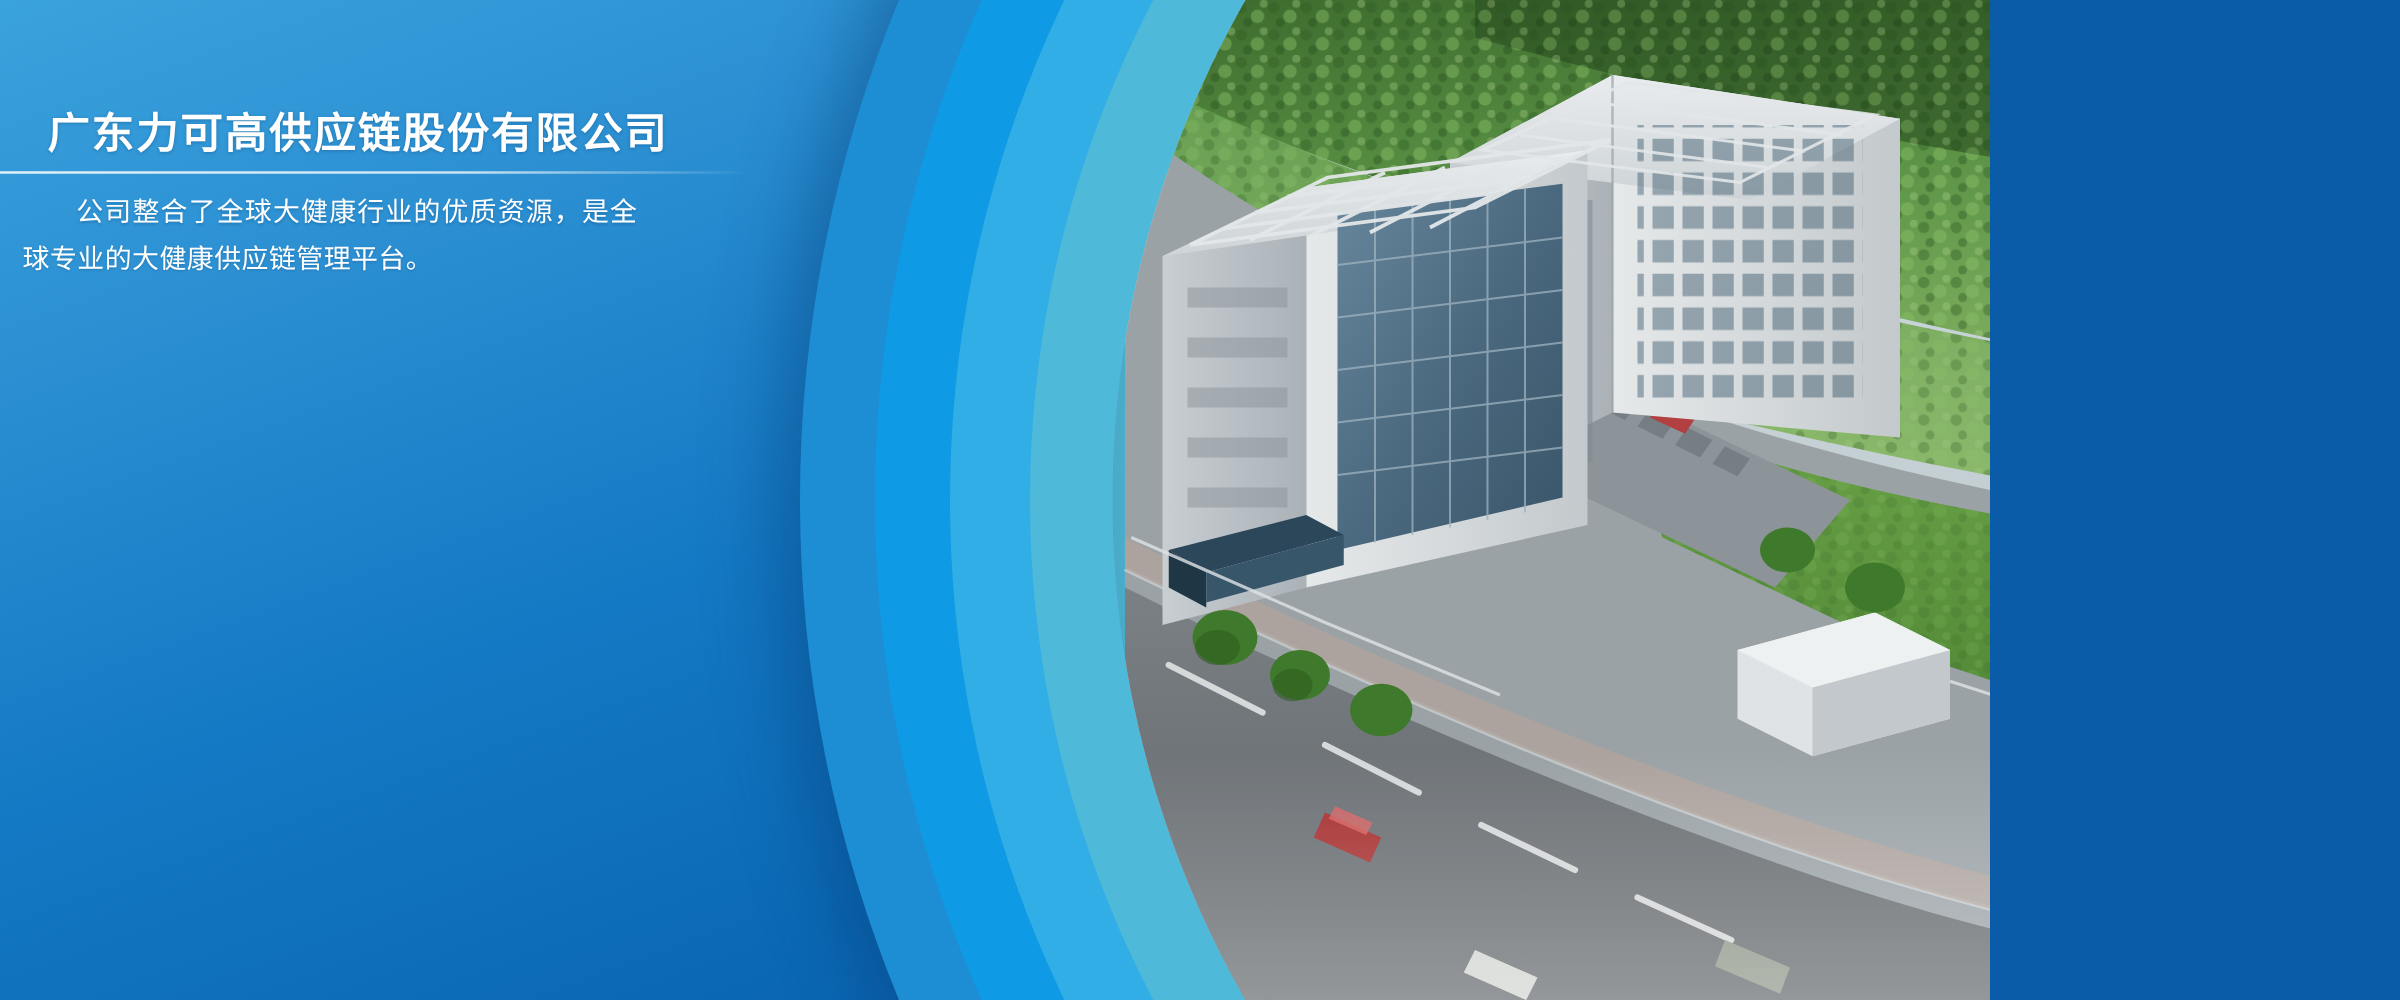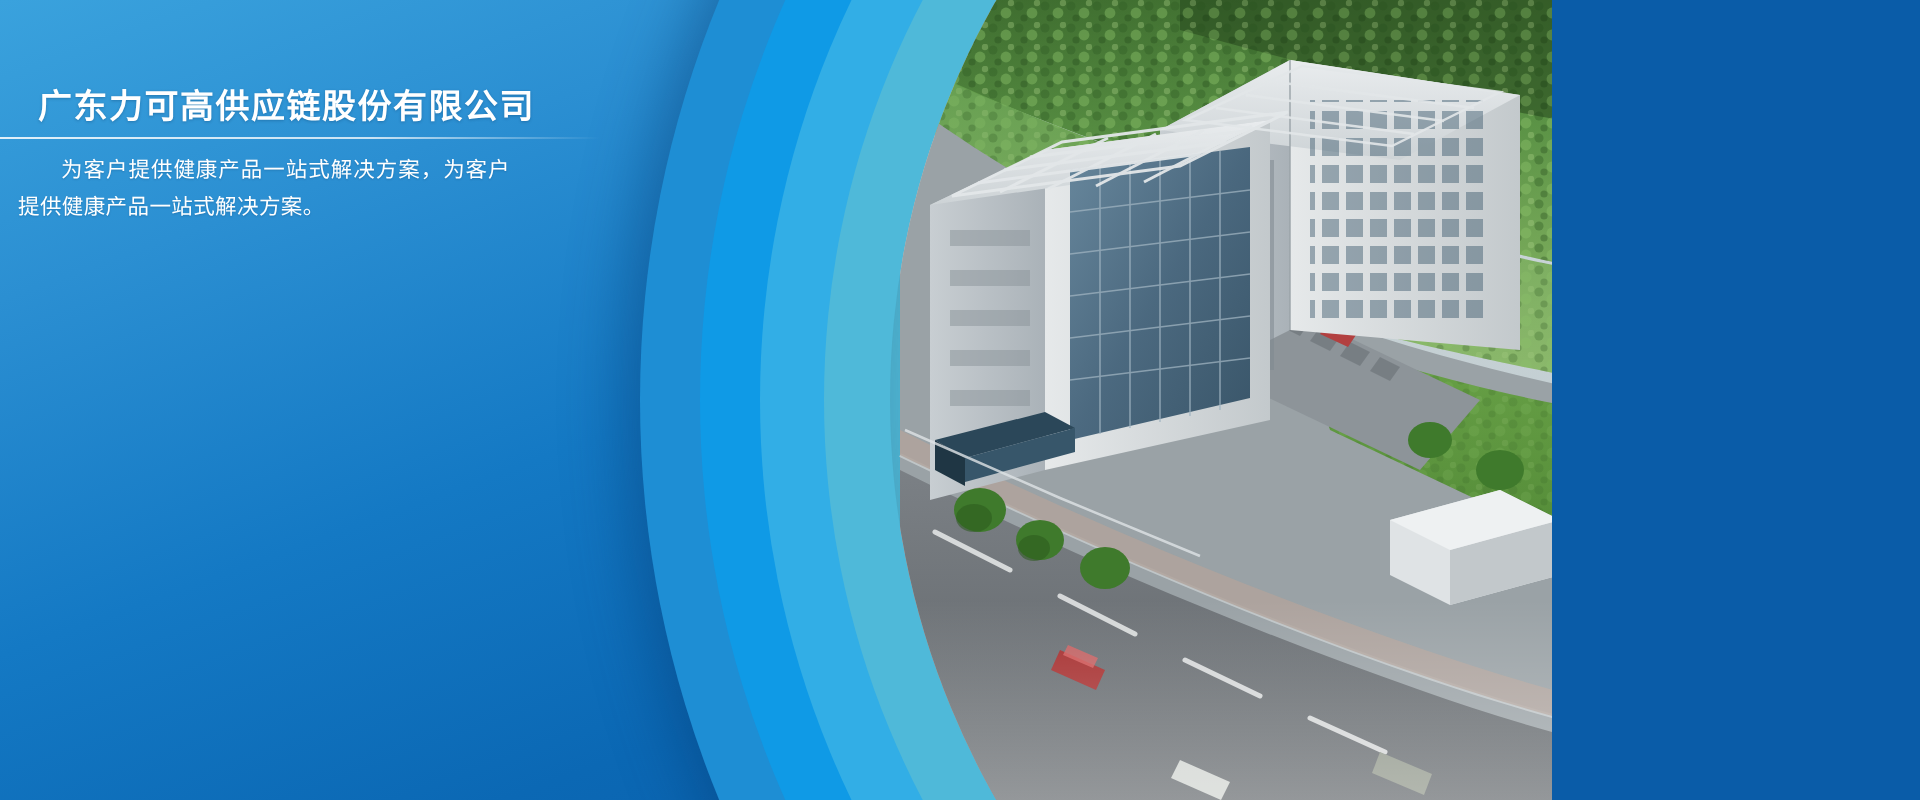--- a/index.html
+++ b/index.html
@@ -5,20 +5,21 @@
 <style>
   html,body{margin:0;padding:0;}
   body{
     width:1920px;height:800px;overflow:hidden;
     font-family:"Liberation Sans","DejaVu Sans",sans-serif;
     background:#0a5ca8;
   }
   #banner{
     position:relative;width:1552px;height:800px;overflow:hidden;
     background:linear-gradient(160deg,#3aa2dd 0%,#2b8fd2 22%,#1479c4 48%,#0b68b4 72%,#0a5ca8 100%);
+    padding-left:40px;
   }
 
   
   .arc{position:absolute;border-radius:50%;pointer-events:none;}
 
   
   #arc-band-1{
     width:2100px;height:2100px;
     left:640px;top:-650px;
     background:#1e8ed4;
@@ -306,17 +307,17 @@
       </g>
 
       <rect x="900" y="600" width="1020" height="200" fill="url(#gHaze)" opacity="0.45"></rect>
     </svg>
   </div>
 
   <div id="text-panel">
     <h1 id="page-title">广东力可高供应链股份有限公司</h1>
     <div id="title-rule"></div>
     <div id="body-copy">
-      <p>为客户提供健康产品一站式解决方案，为客户提供健康产品一站式解决方案。</p>
+      <p>公司整合了全球大健康行业的优质资源，是全球专业的大健康供应链管理平台。</p>
     </div>
   </div>
 
 </div>
 
 </body></html>

